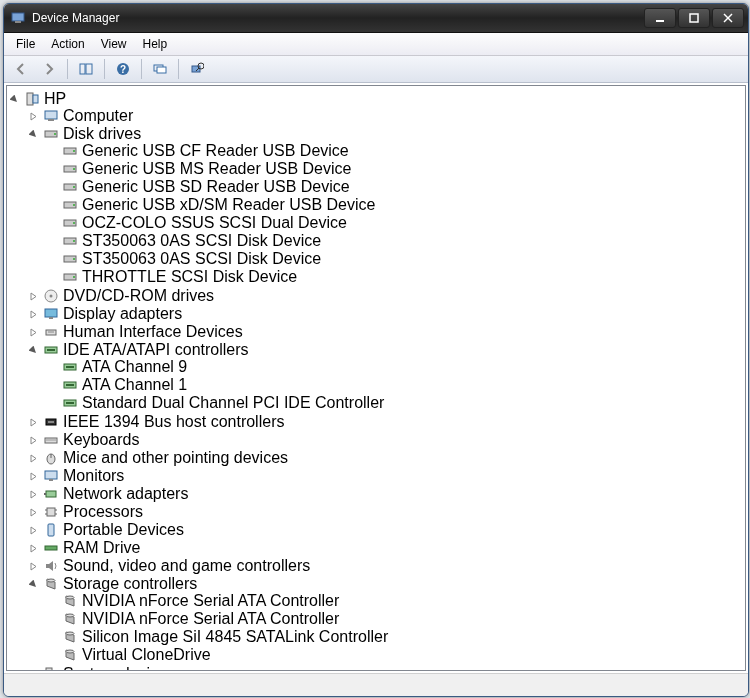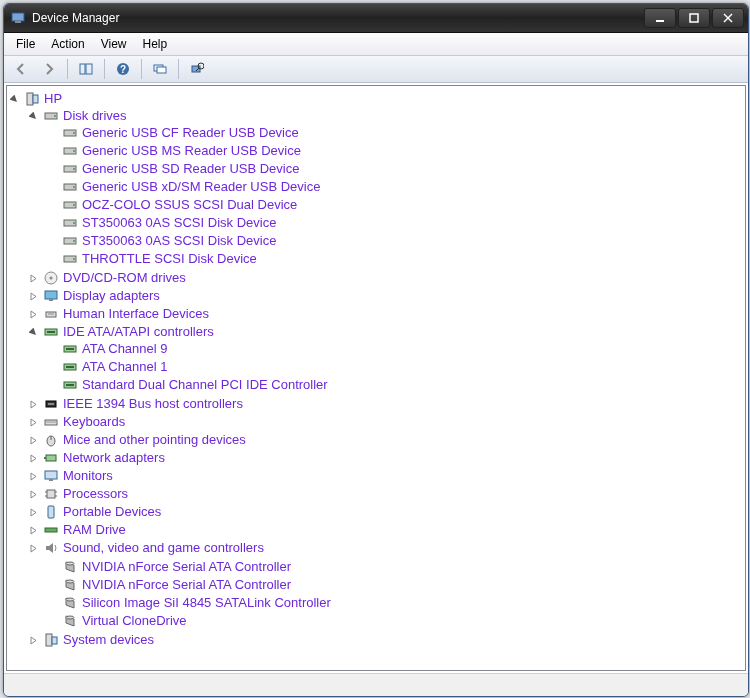--- a/index.html
+++ b/index.html
@@ -82,21 +82,21 @@
 .tree li { white-space: nowrap; line-height: 16px; padding: 1px 0; }
 .node { display: flex; align-items: center; height: 16px; }
 .expand {
   width: 11px; height: 11px;
   display: inline-flex; align-items: center; justify-content: center;
   margin-right: 4px;
   flex-shrink: 0;
 }
 .expand svg { width: 9px; height: 9px; }
 .node-icon { width: 16px; height: 16px; margin-right: 4px; flex-shrink: 0; display: inline-flex; align-items: center; justify-content: center; }
-.node-label { color: #6d28d9; font-size: 13px; }
+.node-label { color: #000000; font-size: 16px; }
 .blank-expand { width: 15px; display: inline-block; flex-shrink: 0; }
 .statusbar {
   height: 22px;
   background: #f0f0f0;
   border-top: 1px solid #d0d0d0;
 }
 </style>
 </head>
 <body>
 
@@ -194,20 +194,36 @@
                 <rect x="9" y="4" width="5" height="8" fill="#cde" stroke="#369"></rect>
               </svg>
             </span>
             <span class="node-label">HP</span>
           </div>
           <ul>
             <li>
               <div class="node">
                 <span class="expand">
                   <svg viewBox="0 0 9 9">
+                    <path d="M2 1 L7 4.5 L2 8 Z" fill="none" stroke="#888"></path>
+                  </svg>
+                </span>
+                <span class="node-icon">
+                  <svg viewBox="0 0 16 16">
+                    <rect x="2" y="3" width="12" height="8" fill="#cde" stroke="#369"></rect>
+                    <rect x="5" y="11" width="6" height="2" fill="#888"></rect>
+                  </svg>
+                </span>
+                <span class="node-label">Computer</span>
+              </div>
+            </li>
+            <li>
+              <div class="node">
+                <span class="expand">
+                  <svg viewBox="0 0 9 9">
                     <path d="M1 1 L8 4.5 L1 8 Z" fill="#595959" transform="rotate(45 4.5 4.5)"></path>
                   </svg>
                 </span>
                 <span class="node-icon">
                   <svg viewBox="0 0 16 16">
                     <rect x="2" y="5" width="12" height="6" fill="#ccc" stroke="#666"></rect>
                     <circle cx="12" cy="8" r="1" fill="#3a3"></circle>
                   </svg>
                 </span>
                 <span class="node-label">Disk drives</span>
@@ -463,41 +479,41 @@
             </li>
             <li>
               <div class="node">
                 <span class="expand">
                   <svg viewBox="0 0 9 9">
                     <path d="M2 1 L7 4.5 L2 8 Z" fill="none" stroke="#888"></path>
                   </svg>
                 </span>
                 <span class="node-icon">
                   <svg viewBox="0 0 16 16">
+                    <rect x="2" y="3" width="12" height="8" fill="#cde" stroke="#369"></rect>
+                    <rect x="6" y="11" width="4" height="2" fill="#888"></rect>
+                  </svg>
+                </span>
+                <span class="node-label">Monitors</span>
+              </div>
+            </li>
+            <li>
+              <div class="node">
+                <span class="expand">
+                  <svg viewBox="0 0 9 9">
+                    <path d="M2 1 L7 4.5 L2 8 Z" fill="none" stroke="#888"></path>
+                  </svg>
+                </span>
+                <span class="node-icon">
+                  <svg viewBox="0 0 16 16">
                     <rect x="3" y="5" width="10" height="6" fill="#9c9" stroke="#363"></rect>
                     <rect x="1" y="7" width="2" height="2" fill="#666"></rect>
                   </svg>
                 </span>
                 <span class="node-label">Network adapters</span>
-              </div>
-            </li>
-            <li>
-              <div class="node">
-                <span class="expand">
-                  <svg viewBox="0 0 9 9">
-                    <path d="M2 1 L7 4.5 L2 8 Z" fill="none" stroke="#888"></path>
-                  </svg>
-                </span>
-                <span class="node-icon">
-                  <svg viewBox="0 0 16 16">
-                    <rect x="2" y="3" width="12" height="8" fill="#cde" stroke="#369"></rect>
-                    <rect x="6" y="11" width="4" height="2" fill="#888"></rect>
-                  </svg>
-                </span>
-                <span class="node-label">Monitors</span>
               </div>
             </li>
             <li>
               <div class="node">
                 <span class="expand">
                   <svg viewBox="0 0 9 9">
                     <path d="M2 1 L7 4.5 L2 8 Z" fill="none" stroke="#888"></path>
                   </svg>
                 </span>
                 <span class="node-icon">
@@ -552,20 +568,34 @@
                 <span class="node-icon">
                   <svg viewBox="0 0 16 16">
                     <path d="M3 6 L6 6 L10 3 L10 13 L6 10 L3 10 Z" fill="#888"></path>
                     <path d="M12 5 Q14 8 12 11" fill="none" stroke="#888"></path>
                   </svg>
                 </span>
                 <span class="node-label">Sound, video and game controllers</span>
               </div>
             </li>
             <li>
+              <div class="node">
+                <span class="expand">
+                  <svg viewBox="0 0 9 9">
+                    <path d="M1 1 L8 4.5 L1 8 Z" fill="#595959" transform="rotate(45 4.5 4.5)"></path>
+                  </svg>
+                </span>
+                <span class="node-icon">
+                  <svg viewBox="0 0 16 16">
+                    <path d="M4 3 L12 6 L12 13 L4 10 Z" fill="#bbb" stroke="#666"></path>
+                    <ellipse cx="8" cy="4.5" rx="4" ry="1.5" fill="#ddd" stroke="#666"></ellipse>
+                  </svg>
+                </span>
+                <span class="node-label">Storage controllers</span>
+              </div>
               <ul>
                 <li>
                   <div class="node">
                     <span class="blank-expand"></span>
                     <span class="node-icon">
                       <svg viewBox="0 0 16 16">
                         <path d="M4 3 L12 6 L12 13 L4 10 Z" fill="#bbb" stroke="#666"></path>
                         <ellipse cx="8" cy="4.5" rx="4" ry="1.5" fill="#ddd" stroke="#666"></ellipse>
                       </svg>
                     </span>

